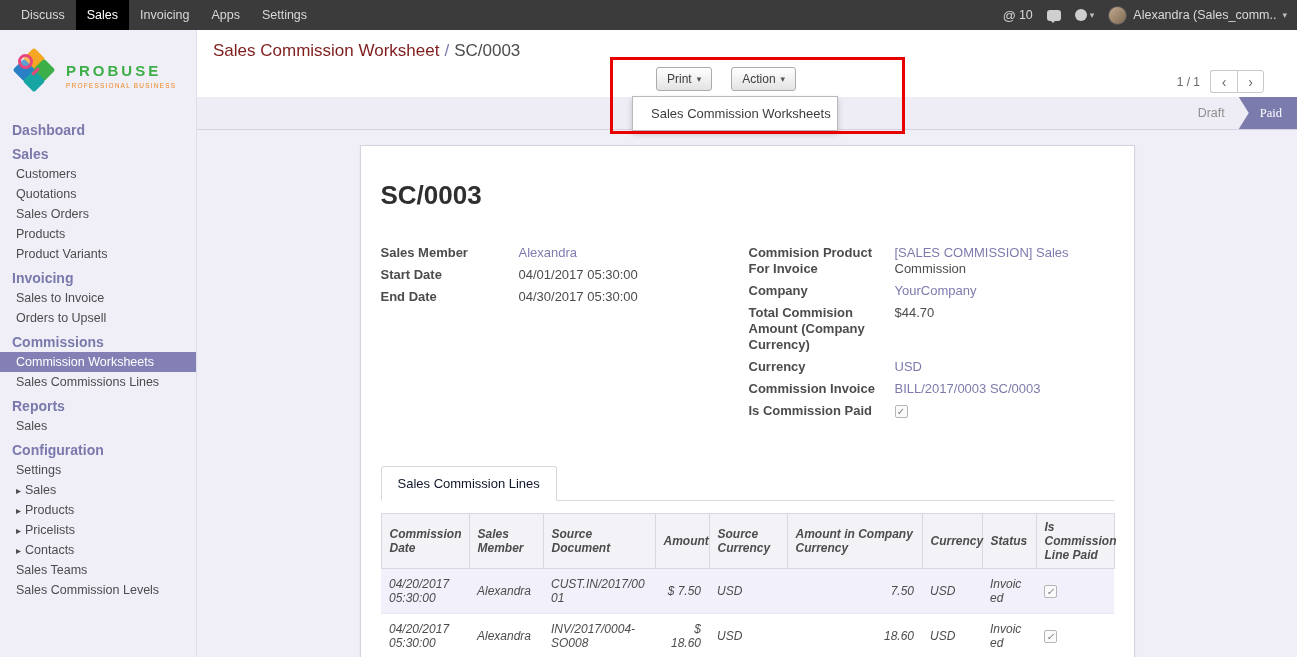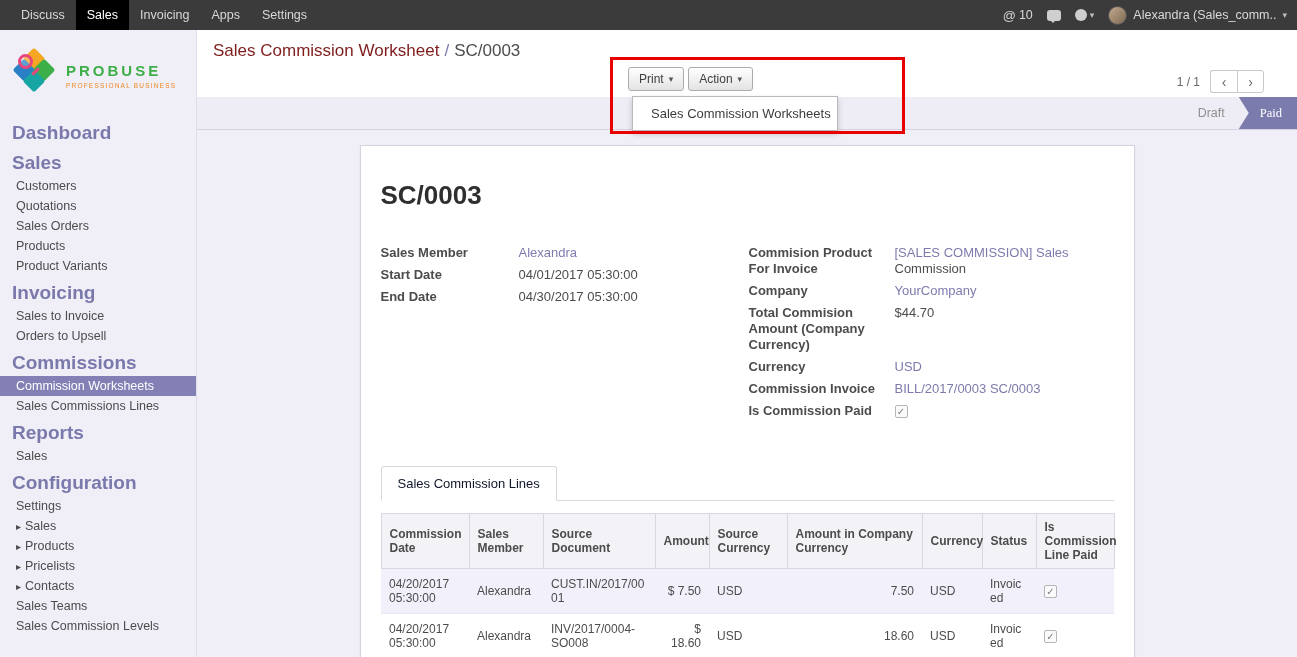--- a/index.html
+++ b/index.html
@@ -38,33 +38,33 @@
   .d3 { background: #3daf49; left: 24px; top: 14px; }
   .d4 { background: #16a5a3; left: 14px; top: 25px; }
   .mag { position: absolute; left: 6px; top: 6px; width: 15px; height: 15px;
     border: 3px solid #e8467c; border-radius: 50%; background: rgba(255,255,255,.25); }
   .mag:after { content: ""; position: absolute; width: 3px; height: 9px; background: #e8467c;
     transform: rotate(45deg); left: 13px; top: 10px; }
   .logo-title { color: #3daf49; font-weight: bold; font-size: 15px; letter-spacing: 3px; }
   .logo-sub { color: #f08a24; font-size: 6.5px; letter-spacing: 1.2px; margin-top: 3px; }
 
   .menu { font-size: 12.5px; }
-  .heading { color: #7a79ac; font-weight: bold; font-size: 19px; padding: 2px 12px; margin-top: 4px; cursor: pointer; }
+  .heading { color: #7a79ac; font-weight: bold; font-size: 14px; padding: 2px 12px; margin-top: 4px; cursor: pointer; }
   .item { display: block; color: #4c4c4c; padding: 2.5px 12px 2.5px 16px; cursor: pointer; line-height: 15px; white-space: nowrap; }
   .item.selected { background: #8280b5; color: #fff; }
   .item .arrow { color: #4c4c4c; font-size: 10px; margin-right: 4px; }
 
   
   .main { position: absolute; top: 30px; left: 197px; right: 0; bottom: 0; display: flex; flex-direction: column; }
   .control-panel { background: #fff; height: 67px; position: relative; flex-shrink: 0; }
   .breadcrumb { position: absolute; left: 16px; top: 11px; font-size: 17px; white-space: nowrap; }
   .breadcrumb .parent { color: #7f1d1d; cursor: pointer; }
   .breadcrumb .sep { color: #7c7bad; margin: 0 5px; }
   .breadcrumb .current { color: #4c4c4c; }
-  .cp-buttons { position: absolute; left: 431px; top: 37px; display: flex; gap: 4px; }
+  .cp-buttons { position: absolute; left: 459px; top: 37px; display: flex; gap: 19px; }
   .btn { font-size: 12px; color: #404040; background: linear-gradient(#ffffff, #e3e3e3);
     border: 1px solid #ababab; border-radius: 3px; padding: 4px 10px; cursor: pointer;
     display: inline-flex; align-items: center; gap: 5px; }
   .btn .caret { color: #555; }
   .pager { position: absolute; right: 33px; top: 40px; display: flex; align-items: center; gap: 10px;
     font-size: 12px; color: #666; }
   .pager-buttons { display: flex; }
   .pager-btn { width: 27px; height: 23px; border: 1px solid #c9c9c9; background: #fff; color: #666;
     display: flex; align-items: center; justify-content: center; font-size: 14px; cursor: pointer; }
   .pager-btn.prev { border-radius: 3px 0 0 3px; border-right: none; }
@@ -92,21 +92,21 @@
   .link { color: #7c7bad; cursor: pointer; }
   .checkbox { display: inline-block; width: 13px; height: 13px; border: 1px solid #b6b6b6;
     background: #fbfbfb; border-radius: 2px; color: #7b7b7b; font-size: 10px; line-height: 12px;
     text-align: center; cursor: pointer; }
 
   .notebook { margin-top: 40px; }
   .tabbar { border-bottom: 1px solid #d9d9d9; }
   .tab { display: inline-block; background: #fff; border: 1px solid #d9d9d9; border-bottom: 1px solid #fff;
     border-radius: 3px 3px 0 0; padding: 9px 16px; font-size: 13px; color: #0f172a;
     position: relative; top: 1px; cursor: pointer; }
-  .table-wrap { margin-top: 12px; }
+  .table-wrap { margin-top: 12px; font-style: italic; }
   table { width: 100%; border-collapse: collapse; font-size: 12px; color: #4c4c4c; table-layout: fixed; }
   th { background: #f3f2f6; border: 1px solid #d9d7e0; font-weight: bold; text-align: left;
     padding: 6px 8px; vertical-align: middle; }
   td { padding: 8px; vertical-align: middle; border-top: 1px solid #e8e6ef; word-wrap: break-word; }
   tr.odd td { background: #f2f0fa; }
   .num { text-align: right; }
 
   
   .dropdown { position: absolute; left: 632px; top: 96px; width: 206px; background: #fff;
     border: 1px solid #b9b9b9; box-shadow: 0 3px 6px rgba(0,0,0,.18); z-index: 65; padding: 4px 0; }

